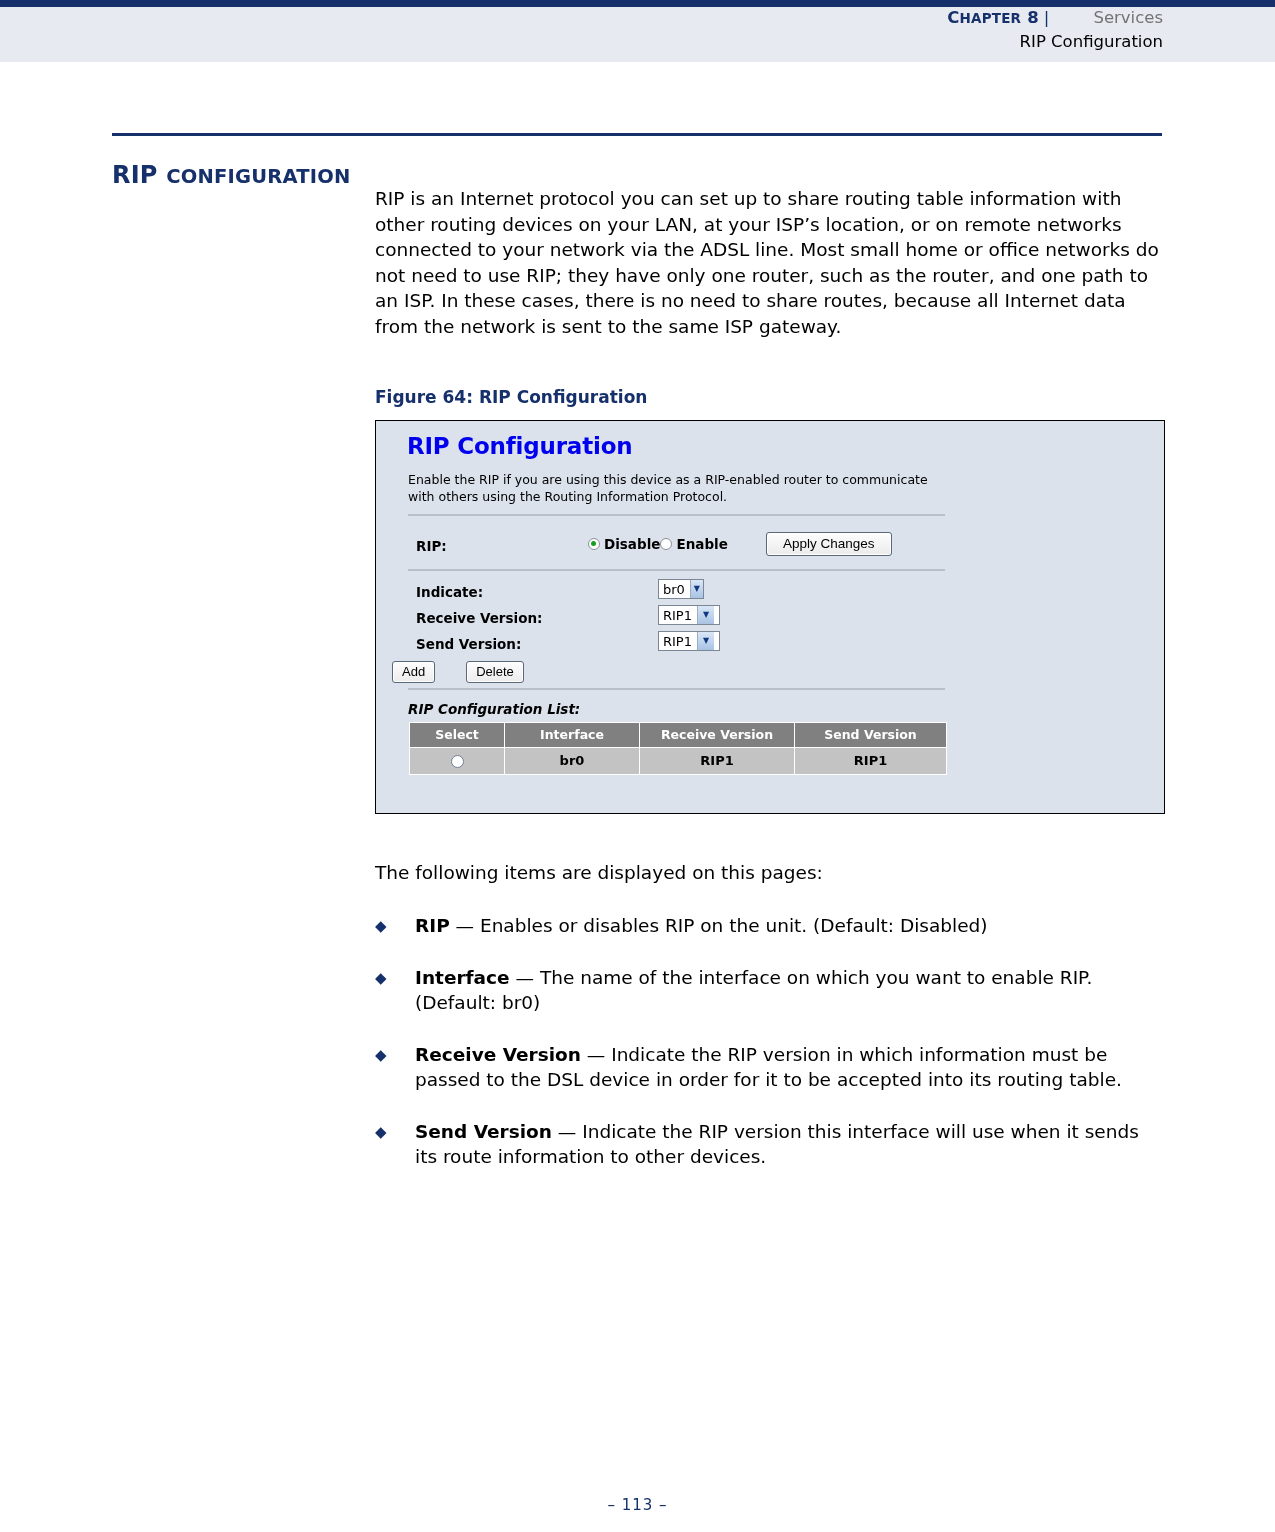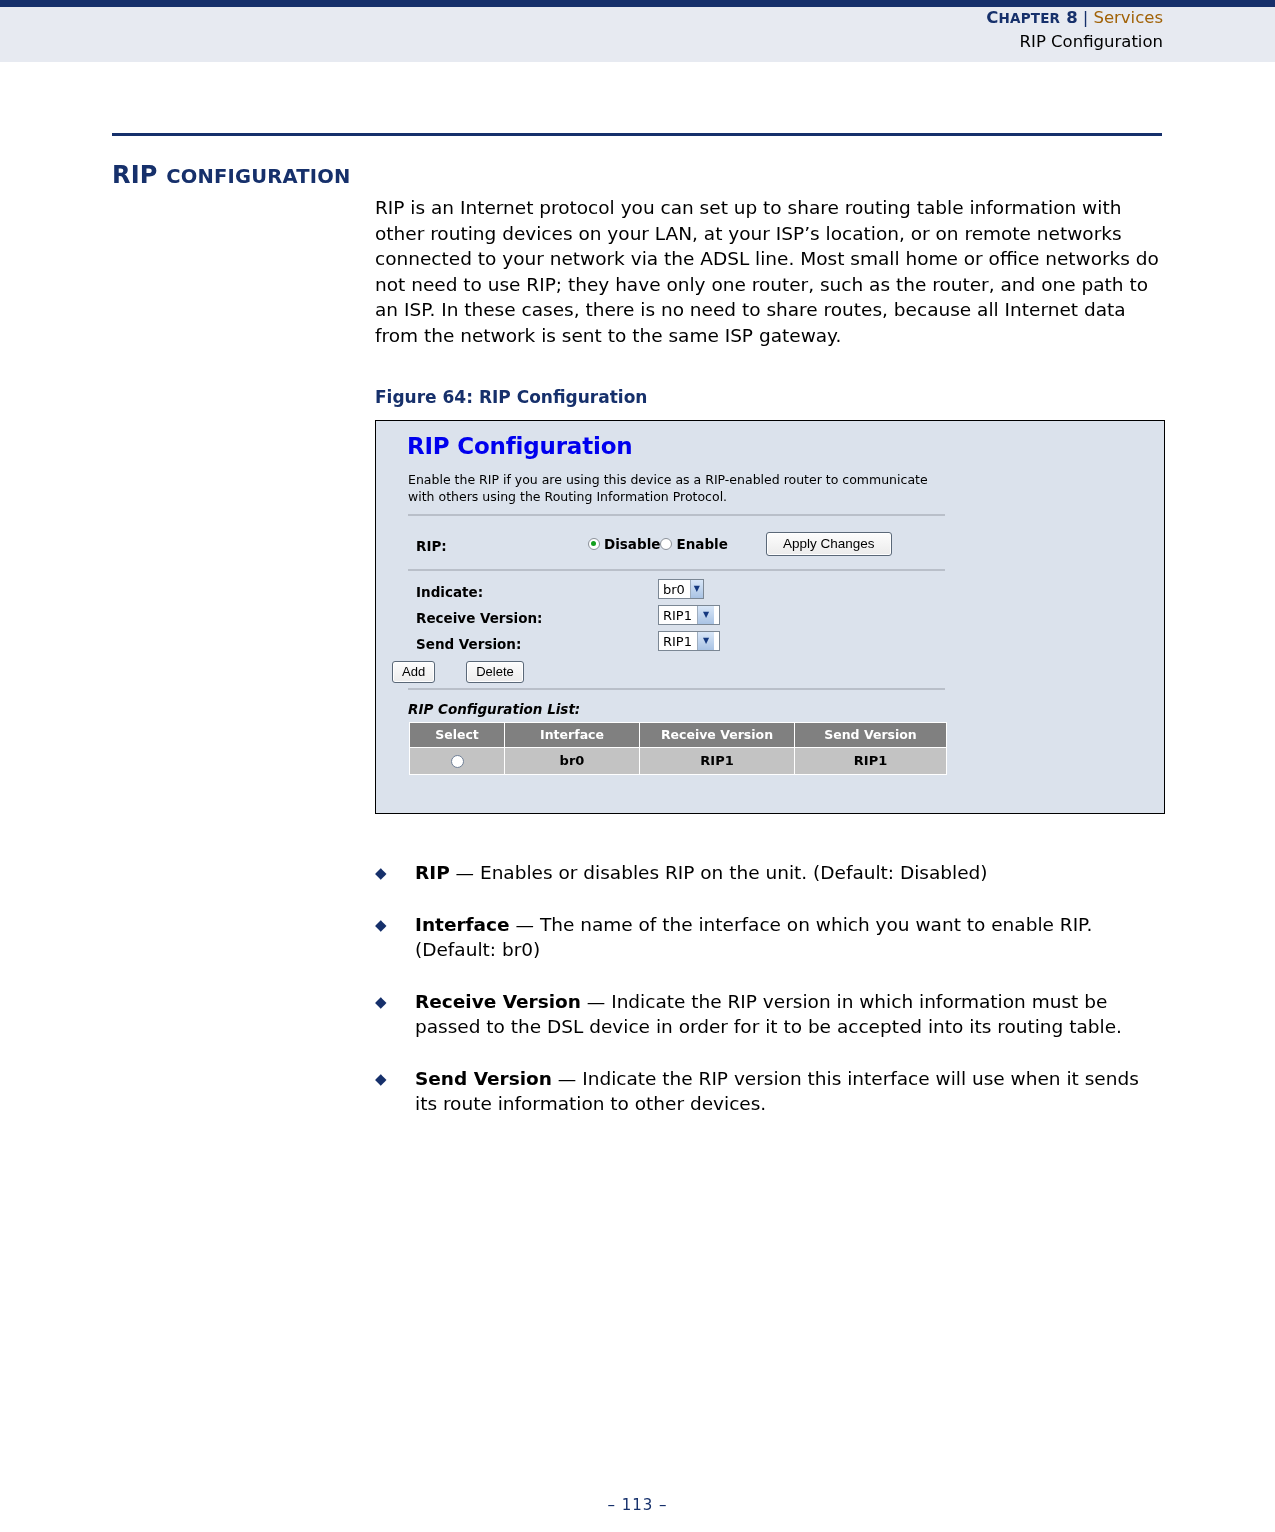--- a/index.html
+++ b/index.html
@@ -48,22 +48,23 @@
     font-weight: bold;
     letter-spacing: 0.2px;
   }
   .hdr-chapter .smallcap { font-size: 13.5px; }
   .hdr-sep {
     color: #16306b;
     font-weight: normal;
     padding: 0 5px;
   }
   .hdr-section {
-    color: #a16207;
+    color: #737373;
     font-weight: normal;
+    margin-left: 39px;
   }
   .header-line2 {
     font-size: 16.5px;
     color: #000000;
     margin-top: 3px;
     white-space: nowrap;
   }
 
   
   .section-rule {
@@ -83,21 +84,21 @@
     font-size: 24px;
     letter-spacing: 0.2px;
     white-space: nowrap;
   }
   .section-title .sc { font-size: 19.5px; }
 
   
   .body-col {
     position: absolute;
     left: 375px;
-    top: 195px;
+    top: 186px;
     width: 790px;
   }
   .para {
     font-size: 18.5px;
     line-height: 25.6px;
     color: #000000;
     margin: 0;
   }
 
   
@@ -487,20 +488,21 @@
           <td>RIP1</td>
           <td>RIP1</td>
         </tr>
       </tbody>
     </table>
 
   </div>
 </div>
 
 <div class="lower">
+  <p class="lead-para">The following items are displayed on this pages:</p>
 
   <div class="bullet">
     <span class="dia">◆</span><b>RIP</b><span> — </span><span>Enables or disables RIP on the unit. (Default: Disabled)</span>
   </div>
 
   <div class="bullet">
     <span class="dia">◆</span><b>Interface</b><span> — </span><span>The name of the interface on which you want to enable RIP. (Default: br0)</span>
   </div>
 
   <div class="bullet">

